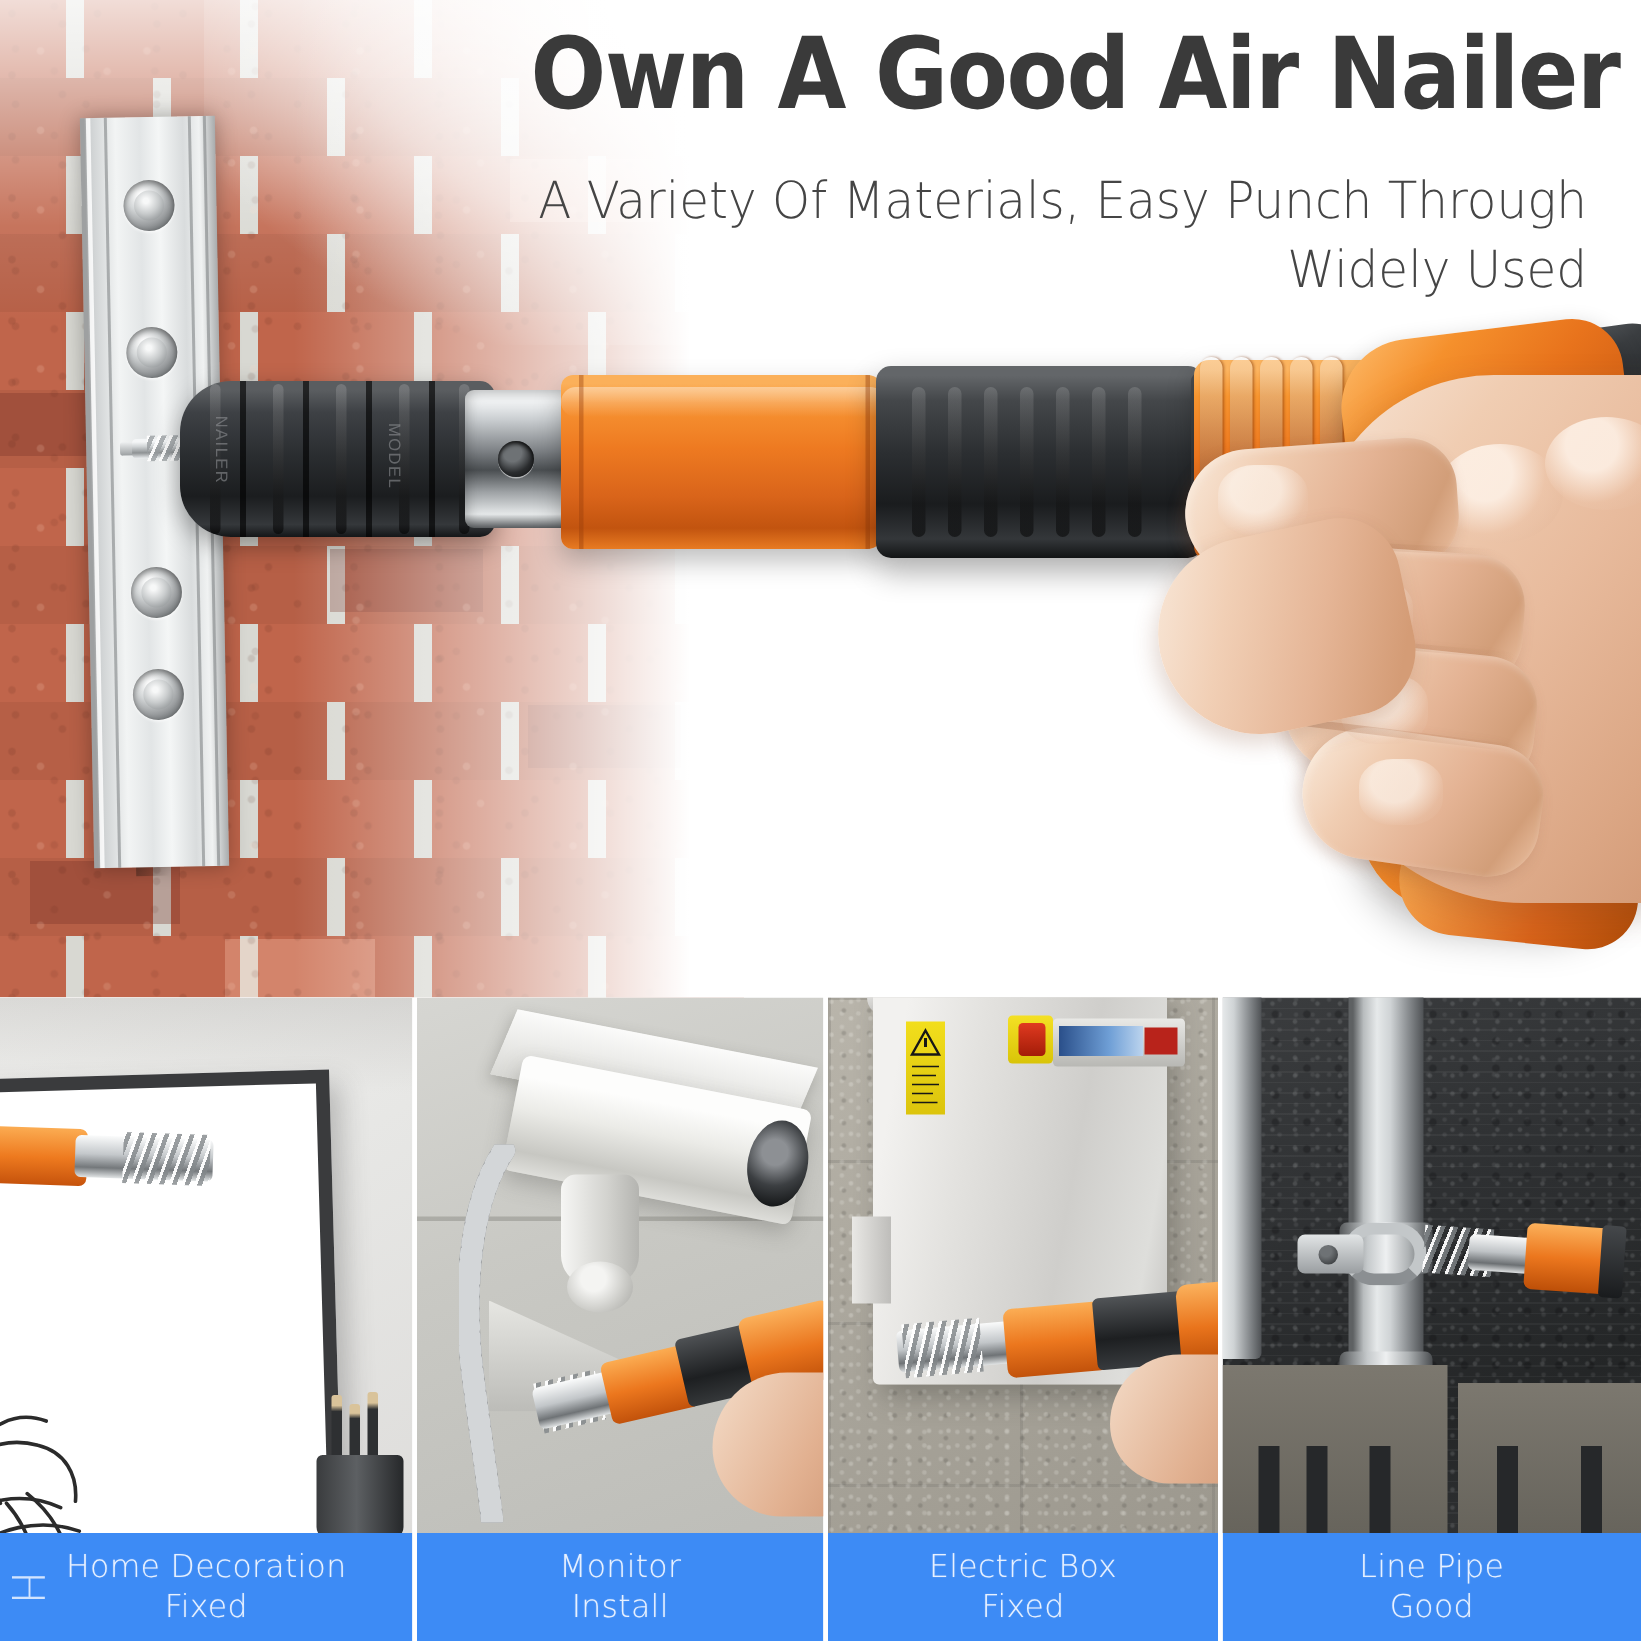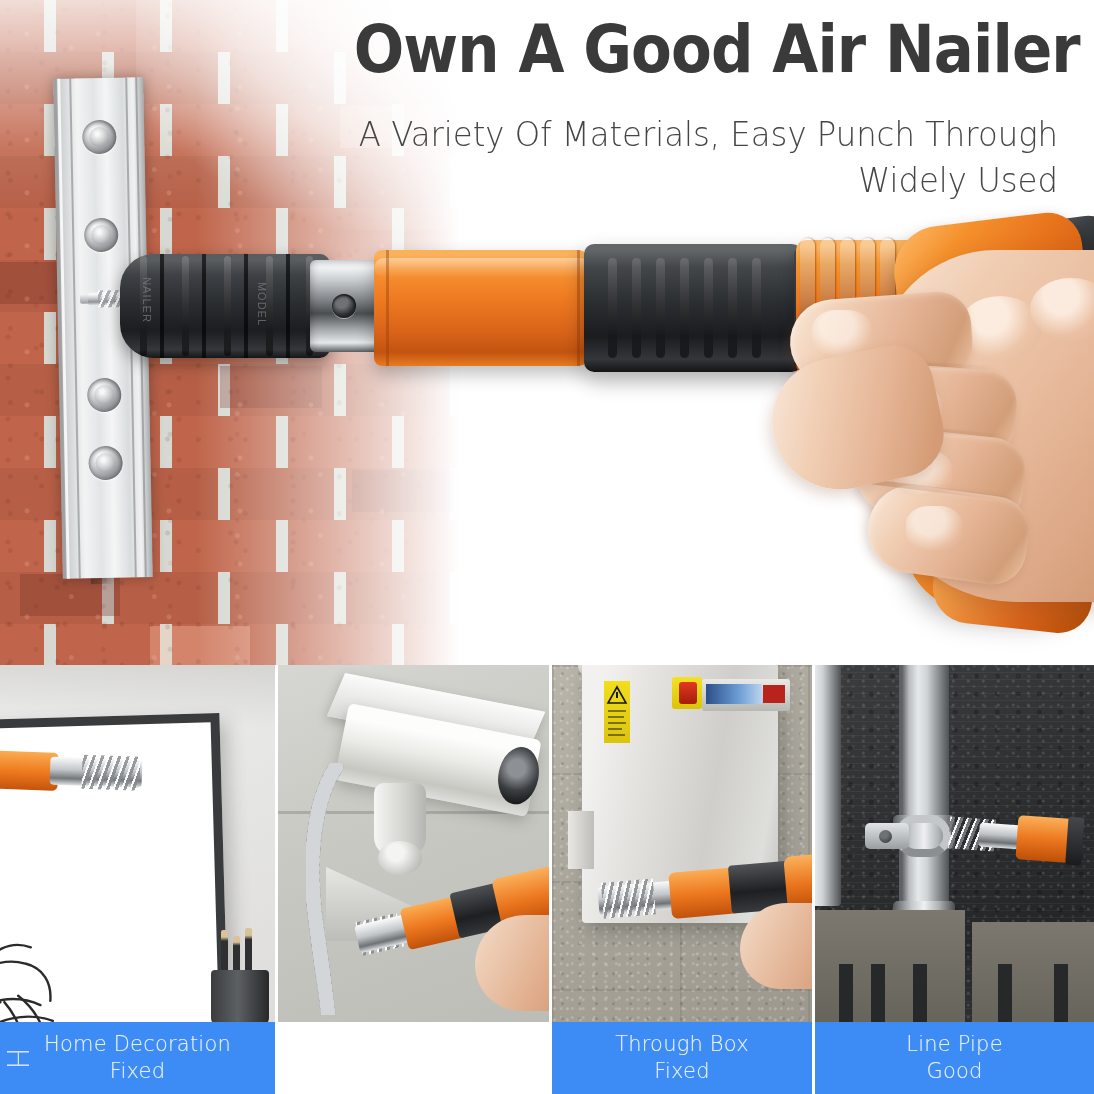--- a/index.html
+++ b/index.html
@@ -570,20 +570,24 @@
         </div>
         <div class="p2-tool">
           <div class="p2-t-thr"></div>
           <div class="p2-t-ch"></div>
           <div class="p2-t-or1"></div>
           <div class="p2-t-blk"></div>
           <div class="p2-t-or2"></div>
         </div>
         <div class="p2-hand"></div>
       </div>
+      <div class="cap">
+        <span>Monitor
+Install</span>
+      </div>
     </div>
 
     <div class="cell c3">
       <div class="photo">
         <div class="p3-wall"></div>
         <div class="p3-wall-tex"></div>
         <div class="p3-box-top"></div>
         <div class="p3-box">
           <div class="p3-label">
             <svg viewBox="0 0 26 62" fill="none" stroke="#171717" stroke-width="1.6">
@@ -604,21 +608,21 @@
         <div class="p3-tool">
           <div class="p3-t-ch"></div>
           <div class="p3-t-thr"></div>
           <div class="p3-t-or1"></div>
           <div class="p3-t-blk"></div>
           <div class="p3-t-or2"></div>
         </div>
         <div class="p3-hand"></div>
       </div>
       <div class="cap">
-        <span>Through Box
+        <span>Electric Box
 Fixed</span>
       </div>
     </div>
 
     <div class="cell c4">
       <div class="photo">
         <div class="p4-wall"></div>
         <div class="p4-wall-tex"></div>
         <div class="p4-pipe a"></div>
         <div class="p4-pipe b"></div>

